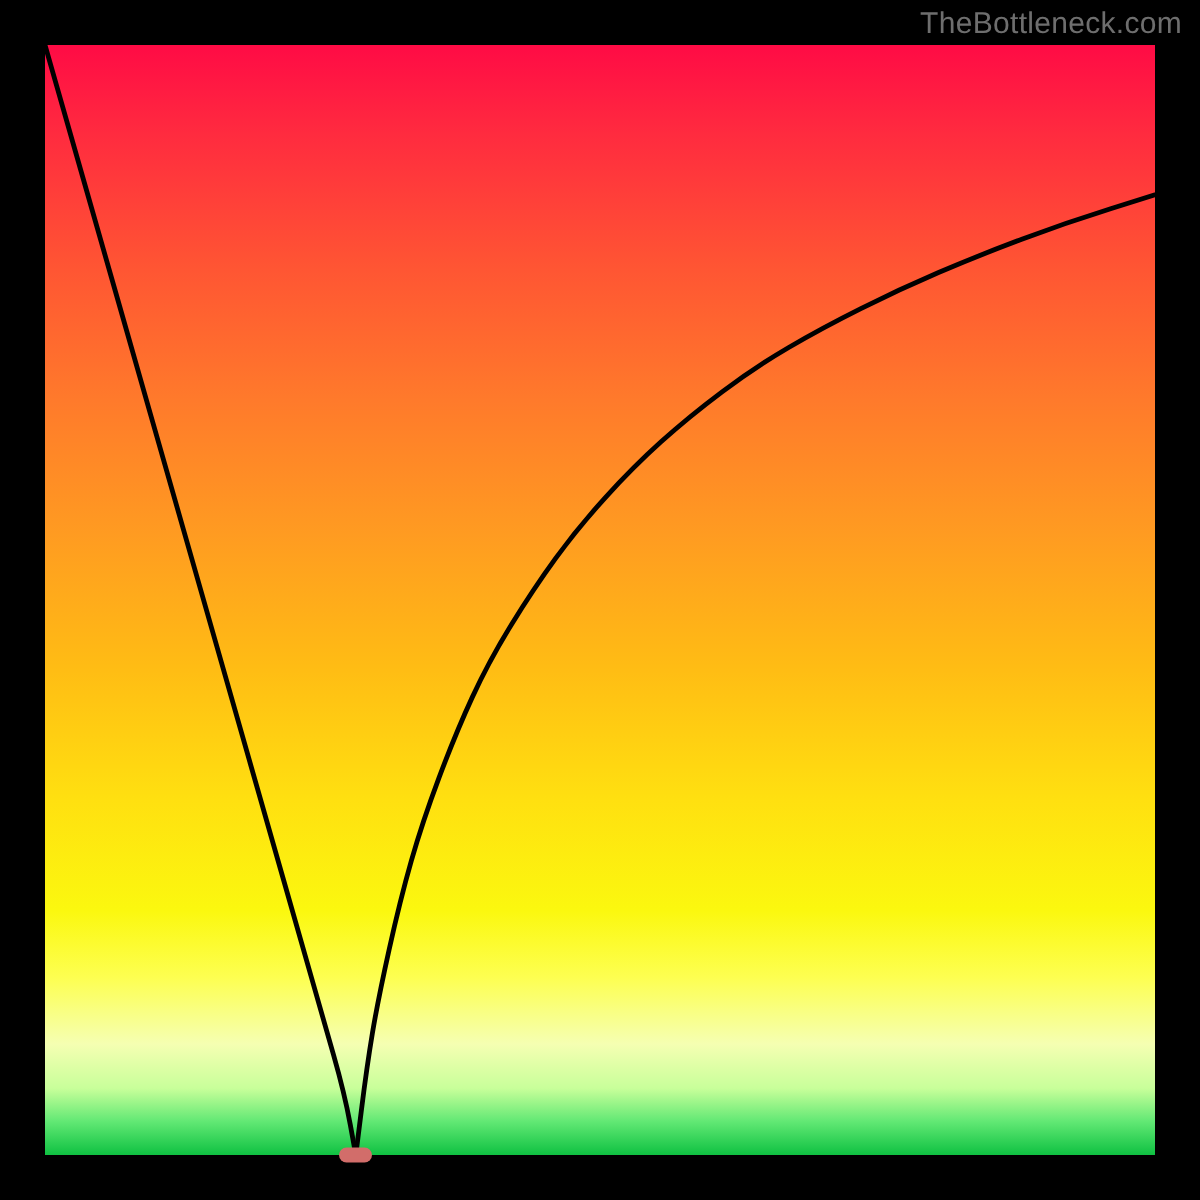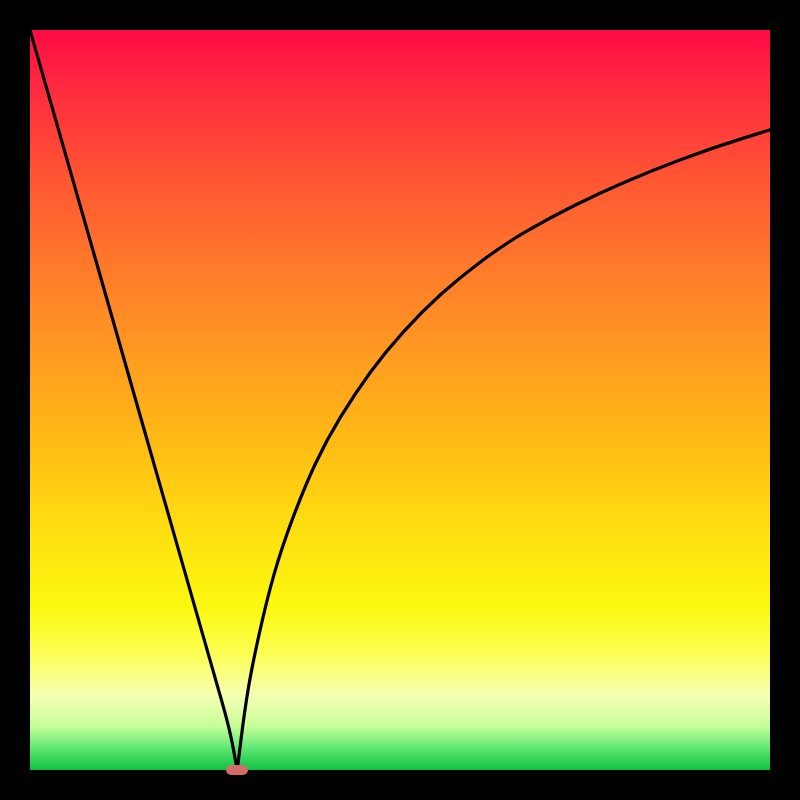--- a/index.html
+++ b/index.html
@@ -65,20 +65,21 @@
     height: 10px;
     border-radius: 5px;
     background: #d26d6a;
     transform: translate(-50%, -50%);
   }
 </style>
 </head>
 <body>
 
 <div class="frame">
+  <div class="watermark">TheBottleneck.com</div>
   <div class="plot-area">
     <svg class="curve" viewBox="0 0 740 740" preserveAspectRatio="none">
       <path id="curve-left" fill="none" stroke="#000" stroke-width="3.2" stroke-linecap="round" stroke-linejoin="round" d="M 0 0 Q 0 0 7.4 25.899999999999977 Q 14.8 51.799999999999955 25.9 90.64999999999998 Q 37 129.5 48.1 168.35000000000002 Q 59.2 207.20000000000005 70.30000000000001 246.05000000000004 Q 81.4 284.90000000000003 92.5 323.75 Q 103.60000000000001 362.59999999999997 114.70000000000002 401.44999999999993 Q 125.80000000000001 440.29999999999995 136.9 479.15 Q 148 518 159.10000000000002 556.85 Q 170.20000000000002 595.7 177.60000000000002 621.6 Q 185 647.5 192.4 673.4 Q 199.8 699.3 203.5 719.65 T 207.20000000000002 740"></path>
       <path id="curve-right" fill="none" stroke="#000" stroke-width="3.2" stroke-linecap="round" stroke-linejoin="round" d="M 207.20000000000002 740 Q 207.20000000000002 740 210.9 710.4 Q 214.6 680.8 218.3 658.5999999999999 Q 222 636.4 229.4 603.0999999999999 Q 236.8 569.8 244.20000000000002 543.9 Q 251.60000000000002 518 262.70000000000005 488.4 Q 273.8 458.8 284.9 434.75 Q 296 410.7 310.8 386.65 Q 325.6 362.59999999999997 340.4 342.25 Q 355.2 321.90000000000003 373.70000000000005 301.55 Q 392.20000000000005 281.2 410.70000000000005 264.54999999999995 Q 429.2 247.89999999999998 451.4 231.25 Q 473.6 214.60000000000002 495.8 201.65000000000003 Q 518 188.70000000000005 543.9000000000001 175.75 Q 569.8000000000001 162.79999999999995 595.7 151.69999999999993 Q 621.6 140.5999999999999 651.2 129.49999999999994 Q 680.8000000000001 118.39999999999998 710.4000000000001 109.14999999999998 T 740 99.89999999999998"></path>
     </svg>
     <div id="marker" class="marker" style="left: 207.2px; top: 740px; background: rgb(210, 109, 106);"></div>
   </div>
 </div>
 
 </body></html>

